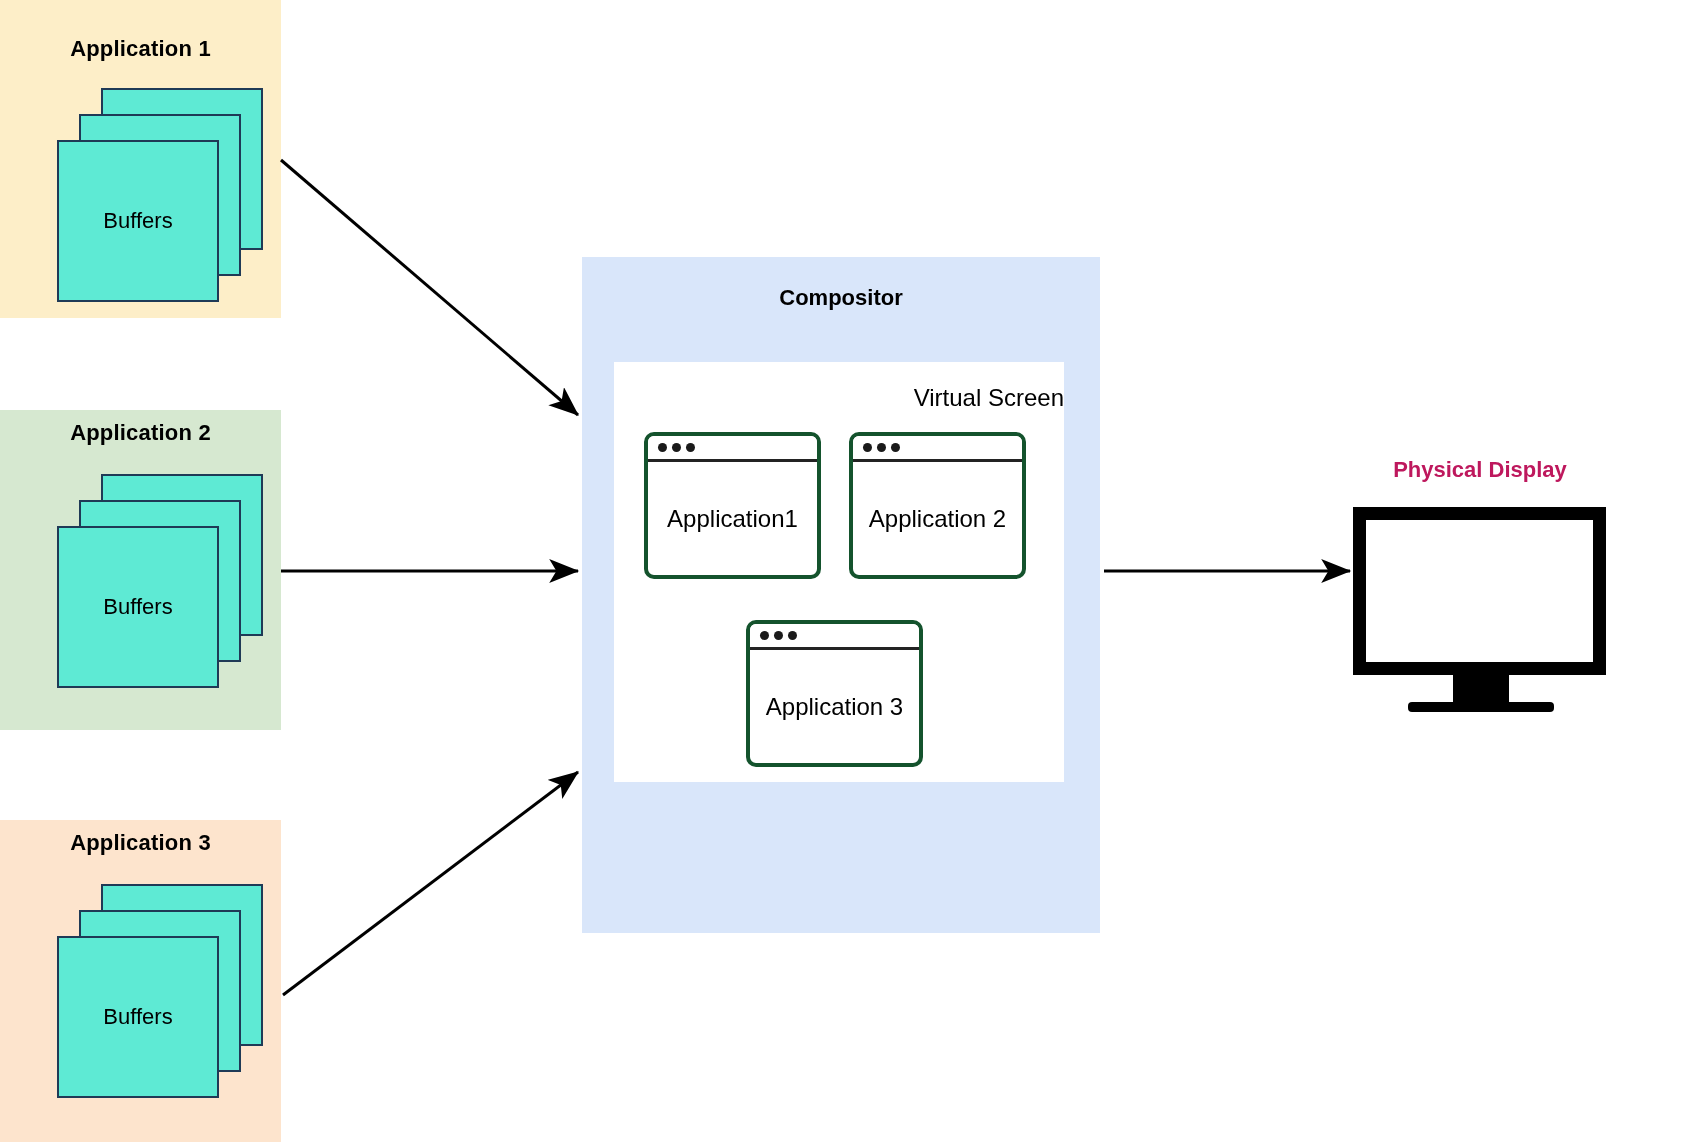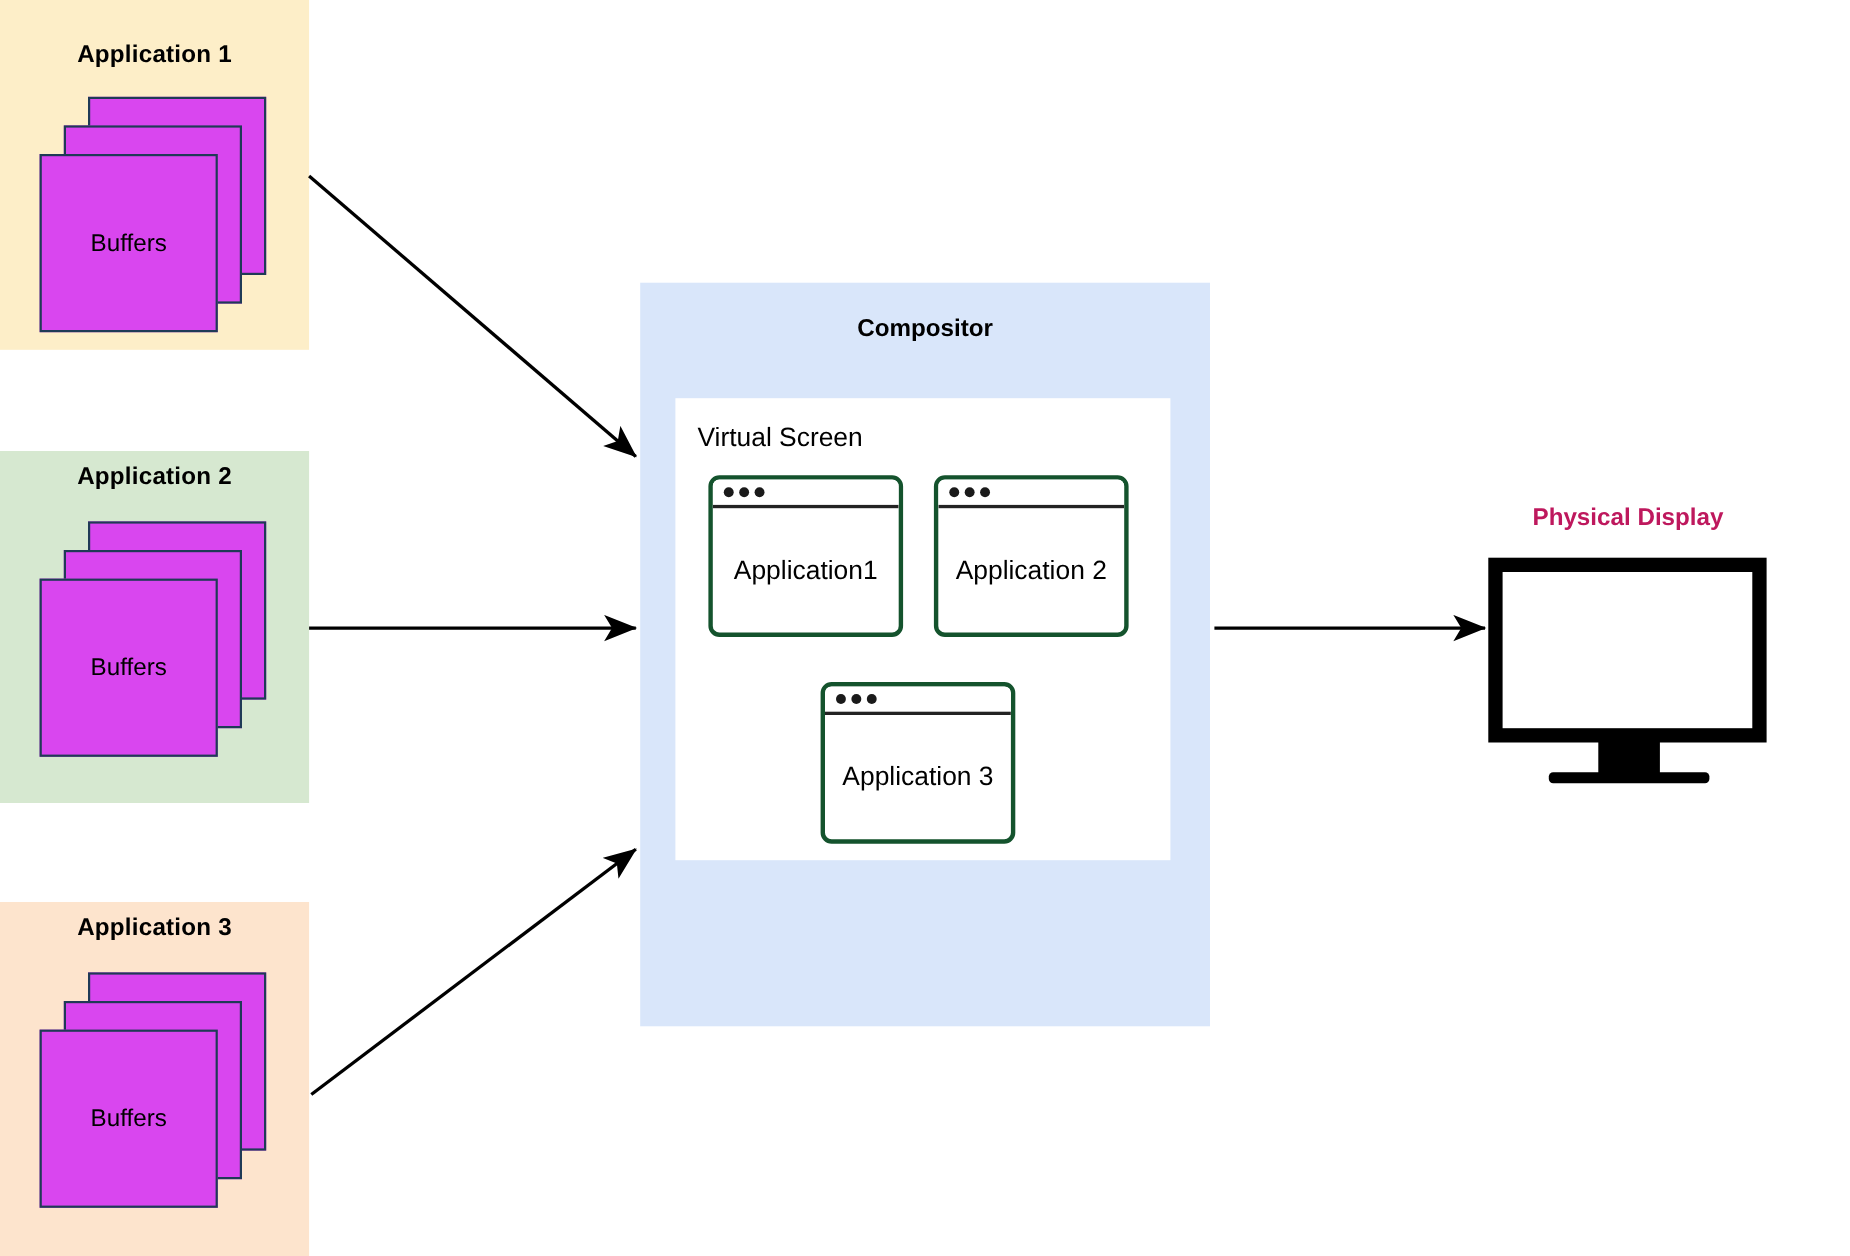--- a/index.html
+++ b/index.html
@@ -29,23 +29,24 @@
     font-size: 22px;
     font-weight: bold;
     color: #000000;
     letter-spacing: 0.2px;
   }
   .buffer-stack {
     position: absolute;
   }
   .buffer-card {
     position: absolute;
-    background: #d946ef;
+    background: #5eead4;
     border: 2px solid #1f3a56;
     box-sizing: border-box;
+    margin-left: 21px;
   }
   .buffer-card.front {
     display: flex;
     align-items: center;
     justify-content: center;
   }
   .buffer-label {
     font-size: 22px;
     color: #000000;
     font-family: "Liberation Sans", sans-serif;
@@ -66,21 +67,21 @@
     color: #000000;
   }
   #virtual-screen {
     position: absolute;
     background: #ffffff;
   }
   #virtual-screen-title {
     position: absolute;
     left: 0;
     right: 0;
-    text-align: left;
+    text-align: right;
     font-size: 24px;
     color: #000000;
     padding-left: 20px;
   }
 
   .win {
     position: absolute;
     box-sizing: border-box;
     border: 4px solid #14532d;
     border-radius: 10px;

